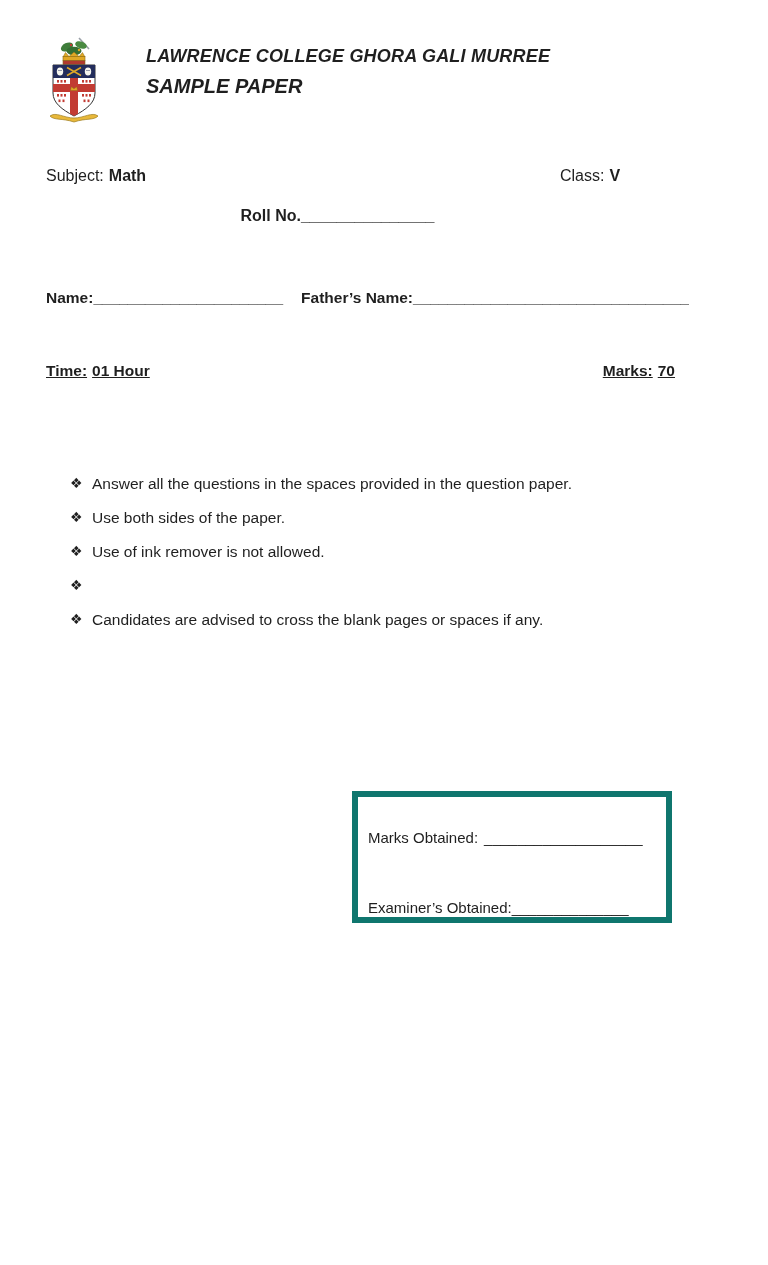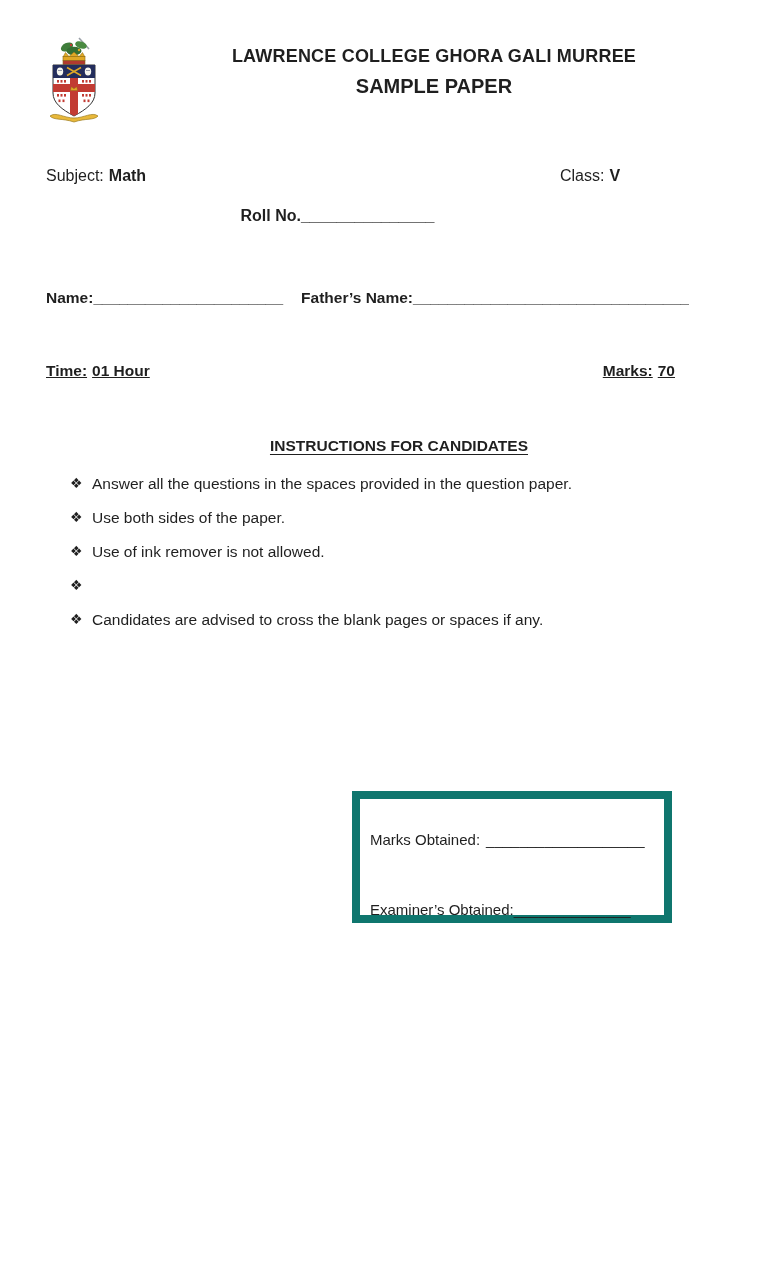--- a/index.html
+++ b/index.html
@@ -7,21 +7,21 @@
     position:relative;
     width:768px;height:1265px;
     background:#ffffff;
     font-family:"Liberation Sans", sans-serif;
     color:#1f1f1f;
     overflow:hidden;
   }
   
   .crest{position:absolute;left:48px;top:37px;width:52px;height:88px;}
   
-  .header-text{position:absolute;left:146px;top:46px;width:576px;text-align:center;}
+  .header-text{position:absolute;left:146px;top:46px;width:576px;font-style:italic;}
   .institution{font-size:18px;font-weight:bold;letter-spacing:.2px;}
   .paper-title{margin-top:8px;font-size:20px;font-weight:bold;}
   
   .subject-group{position:absolute;left:46px;top:167px;font-size:16px;}
   .class-group{position:absolute;left:560px;top:167px;font-size:16px;}
   .lbl{font-weight:normal;}
   .val{font-weight:bold;margin-left:5px;text-align:center;}
   
   .roll-row{position:absolute;left:0;top:207px;width:627px;padding-left:48px;box-sizing:border-box;text-align:center;font-size:16px;font-weight:bold;}
   
@@ -29,21 +29,21 @@
   .father-label{margin-left:18px;}
   
   .time-row{position:absolute;left:46px;top:362px;right:93px;display:flex;justify-content:space-between;font-size:15.5px;font-weight:bold;text-decoration:underline;}
   
   .instr-heading{position:absolute;left:0;top:437px;width:768px;padding-left:30px;box-sizing:border-box;text-align:center;font-size:15.5px;font-weight:bold;}
   .instr-heading span{text-decoration:underline;text-underline-offset:3px;}
   .instr-list{position:absolute;left:70px;top:474px;width:640px;font-size:15.5px;}
   .instr-item{display:flex;margin-bottom:15px;line-height:19px;}
   .bullet{width:22px;flex:0 0 22px;font-size:14px;}
   
-  .marks-box{position:absolute;left:352px;top:791px;width:320px;height:132px;border:8px solid #0f766e;box-sizing:border-box;font-size:15px;}
+  .marks-box{position:absolute;left:352px;top:791px;width:320px;height:132px;border:6px solid #0f766e;box-sizing:border-box;font-size:15px;}
   .box-line-1{position:absolute;left:10px;top:32px;white-space:nowrap;}
   .box-line-2{position:absolute;left:10px;top:102px;white-space:nowrap;}
   .blank{font-weight:inherit;}
   .gap-left{margin-left:6px;}
 </style>
 </head>
 <body>
 
 <div class="page">
 
@@ -133,23 +133,20 @@
 
   <div class="time-row">
     <span>
       <span>Time:</span><span class="val">01 Hour</span>
     </span>
     <span>
       <span>Marks:</span><span class="val">70</span>
     </span>
   </div>
 
-  <div class="instr-heading">
-    <span>INSTRUCTIONS FOR CANDIDATES</span>
-  </div>
 
   <div class="instr-list">
     <div class="instr-item">
       <span class="bullet">❖</span>
       <span>Answer all the questions in the spaces provided in the question paper.</span>
     </div>
     <div class="instr-item">
       <span class="bullet">❖</span>
       <span>Use both sides of the paper.</span>
     </div>

